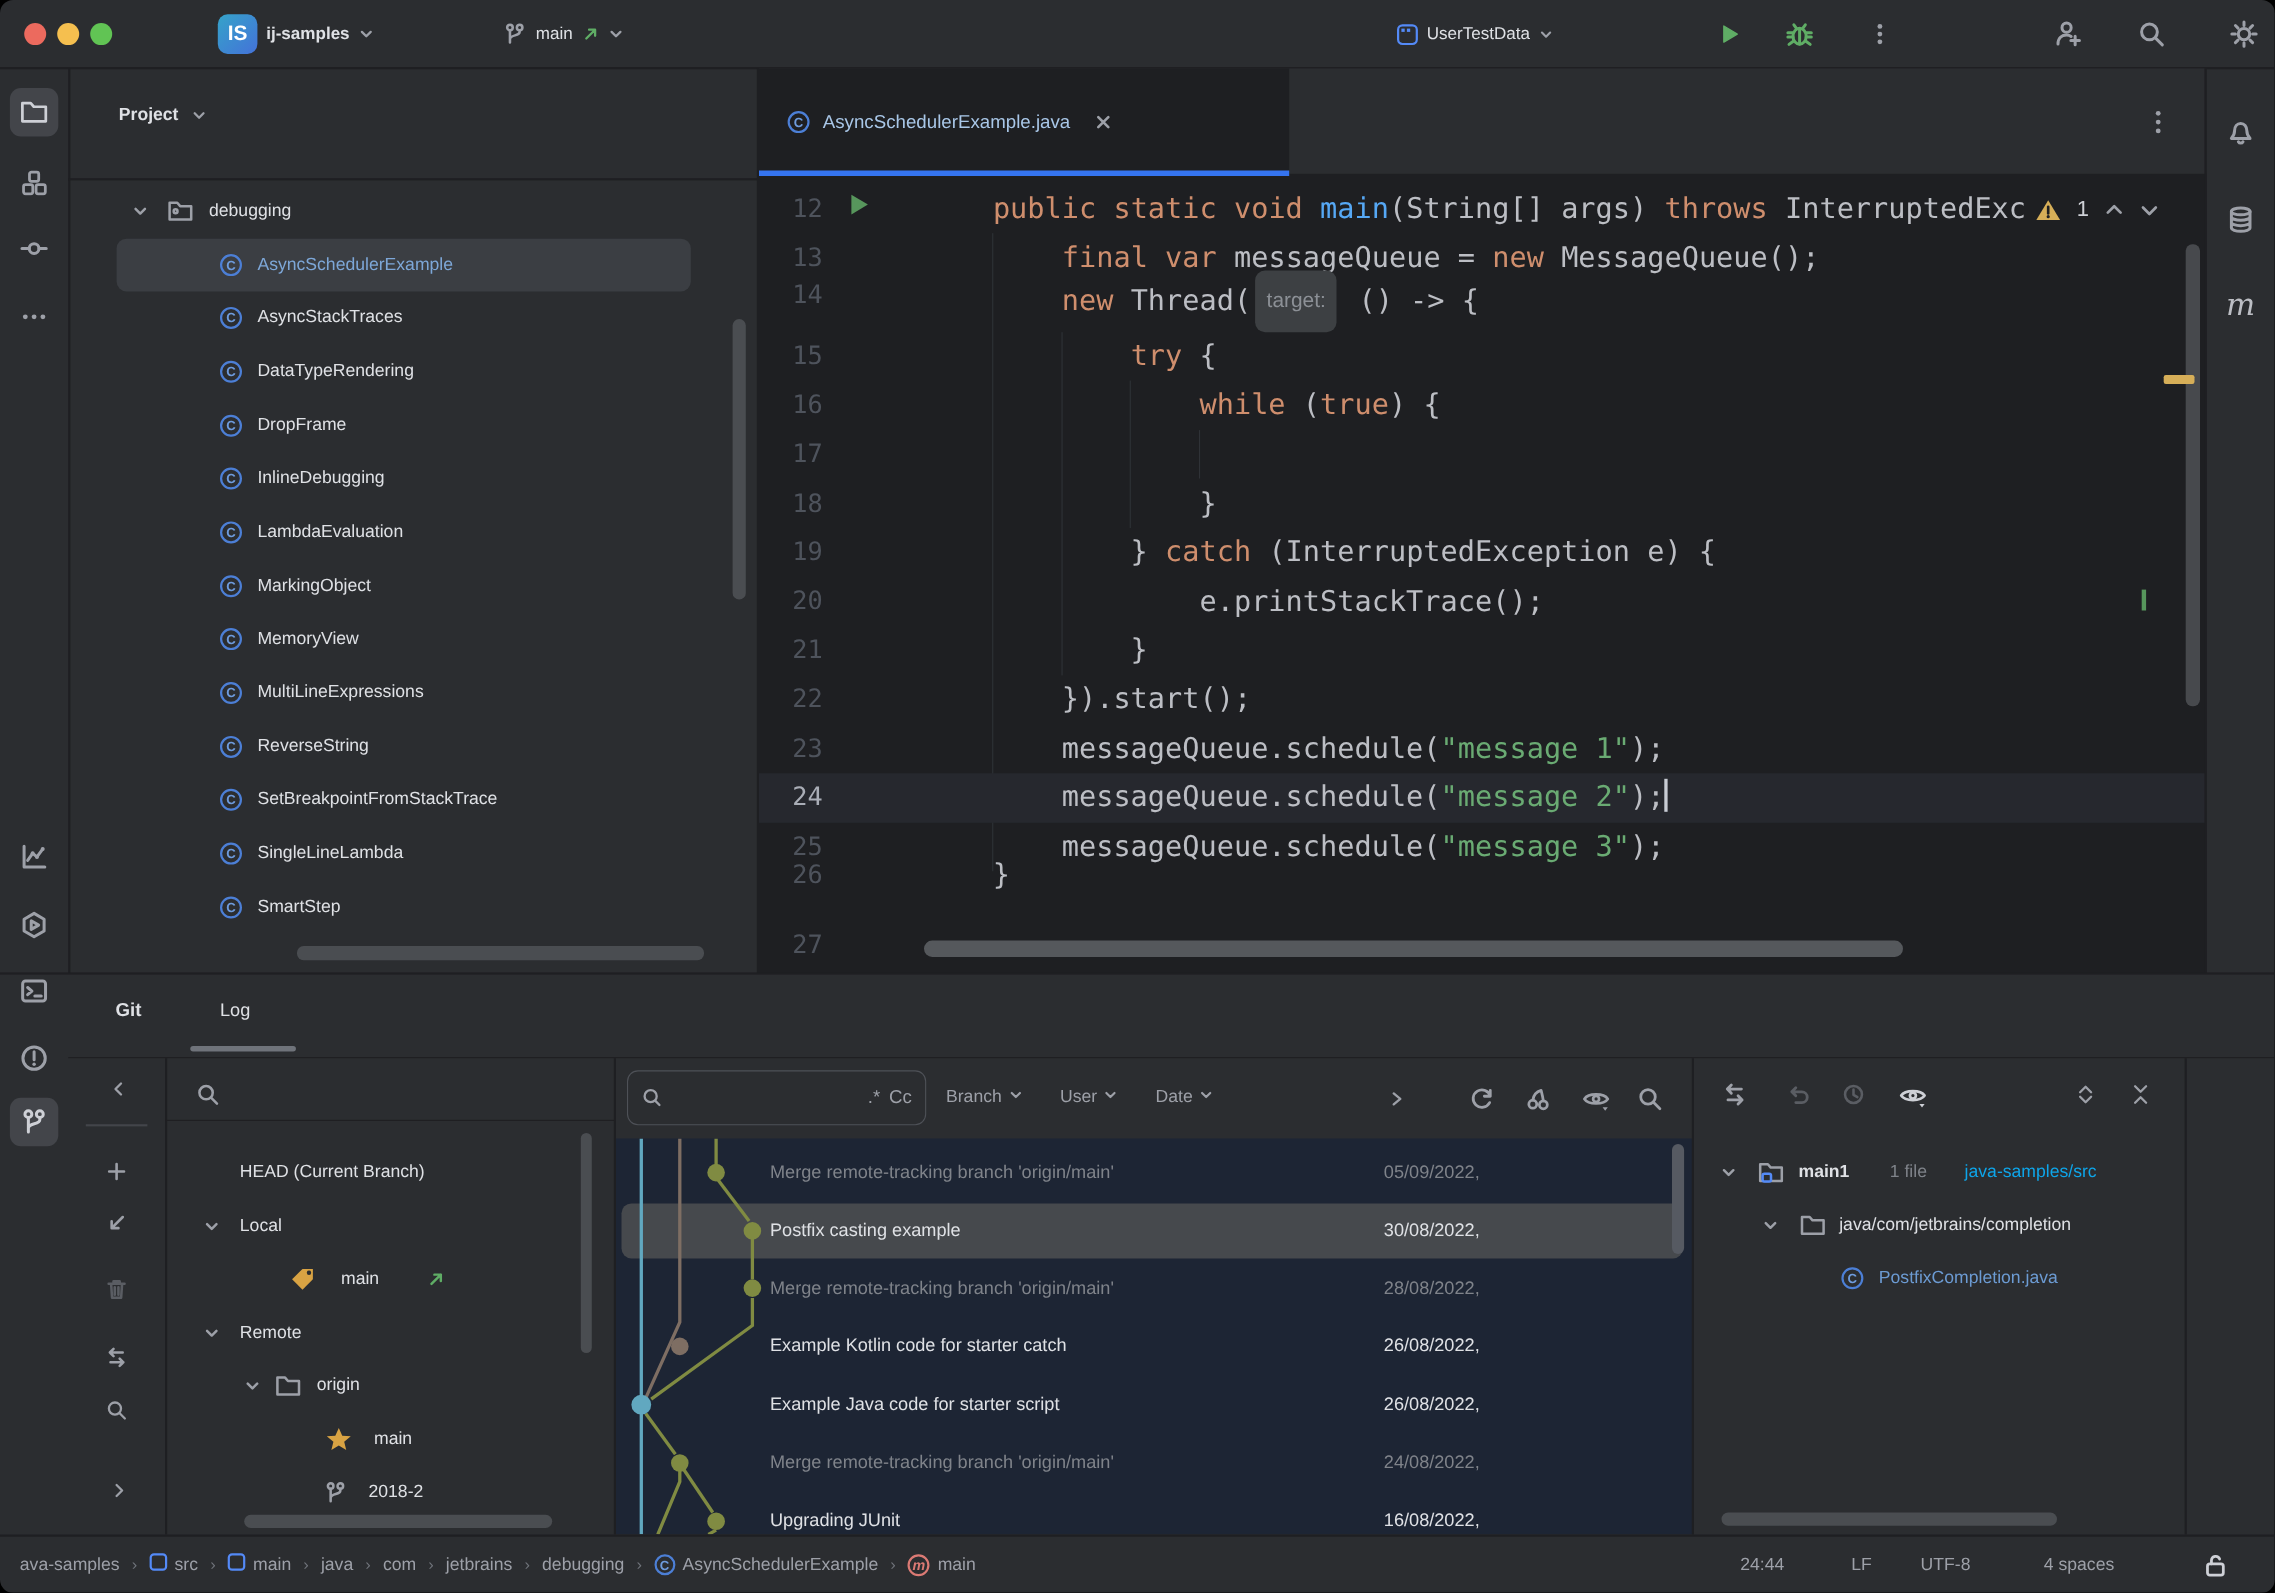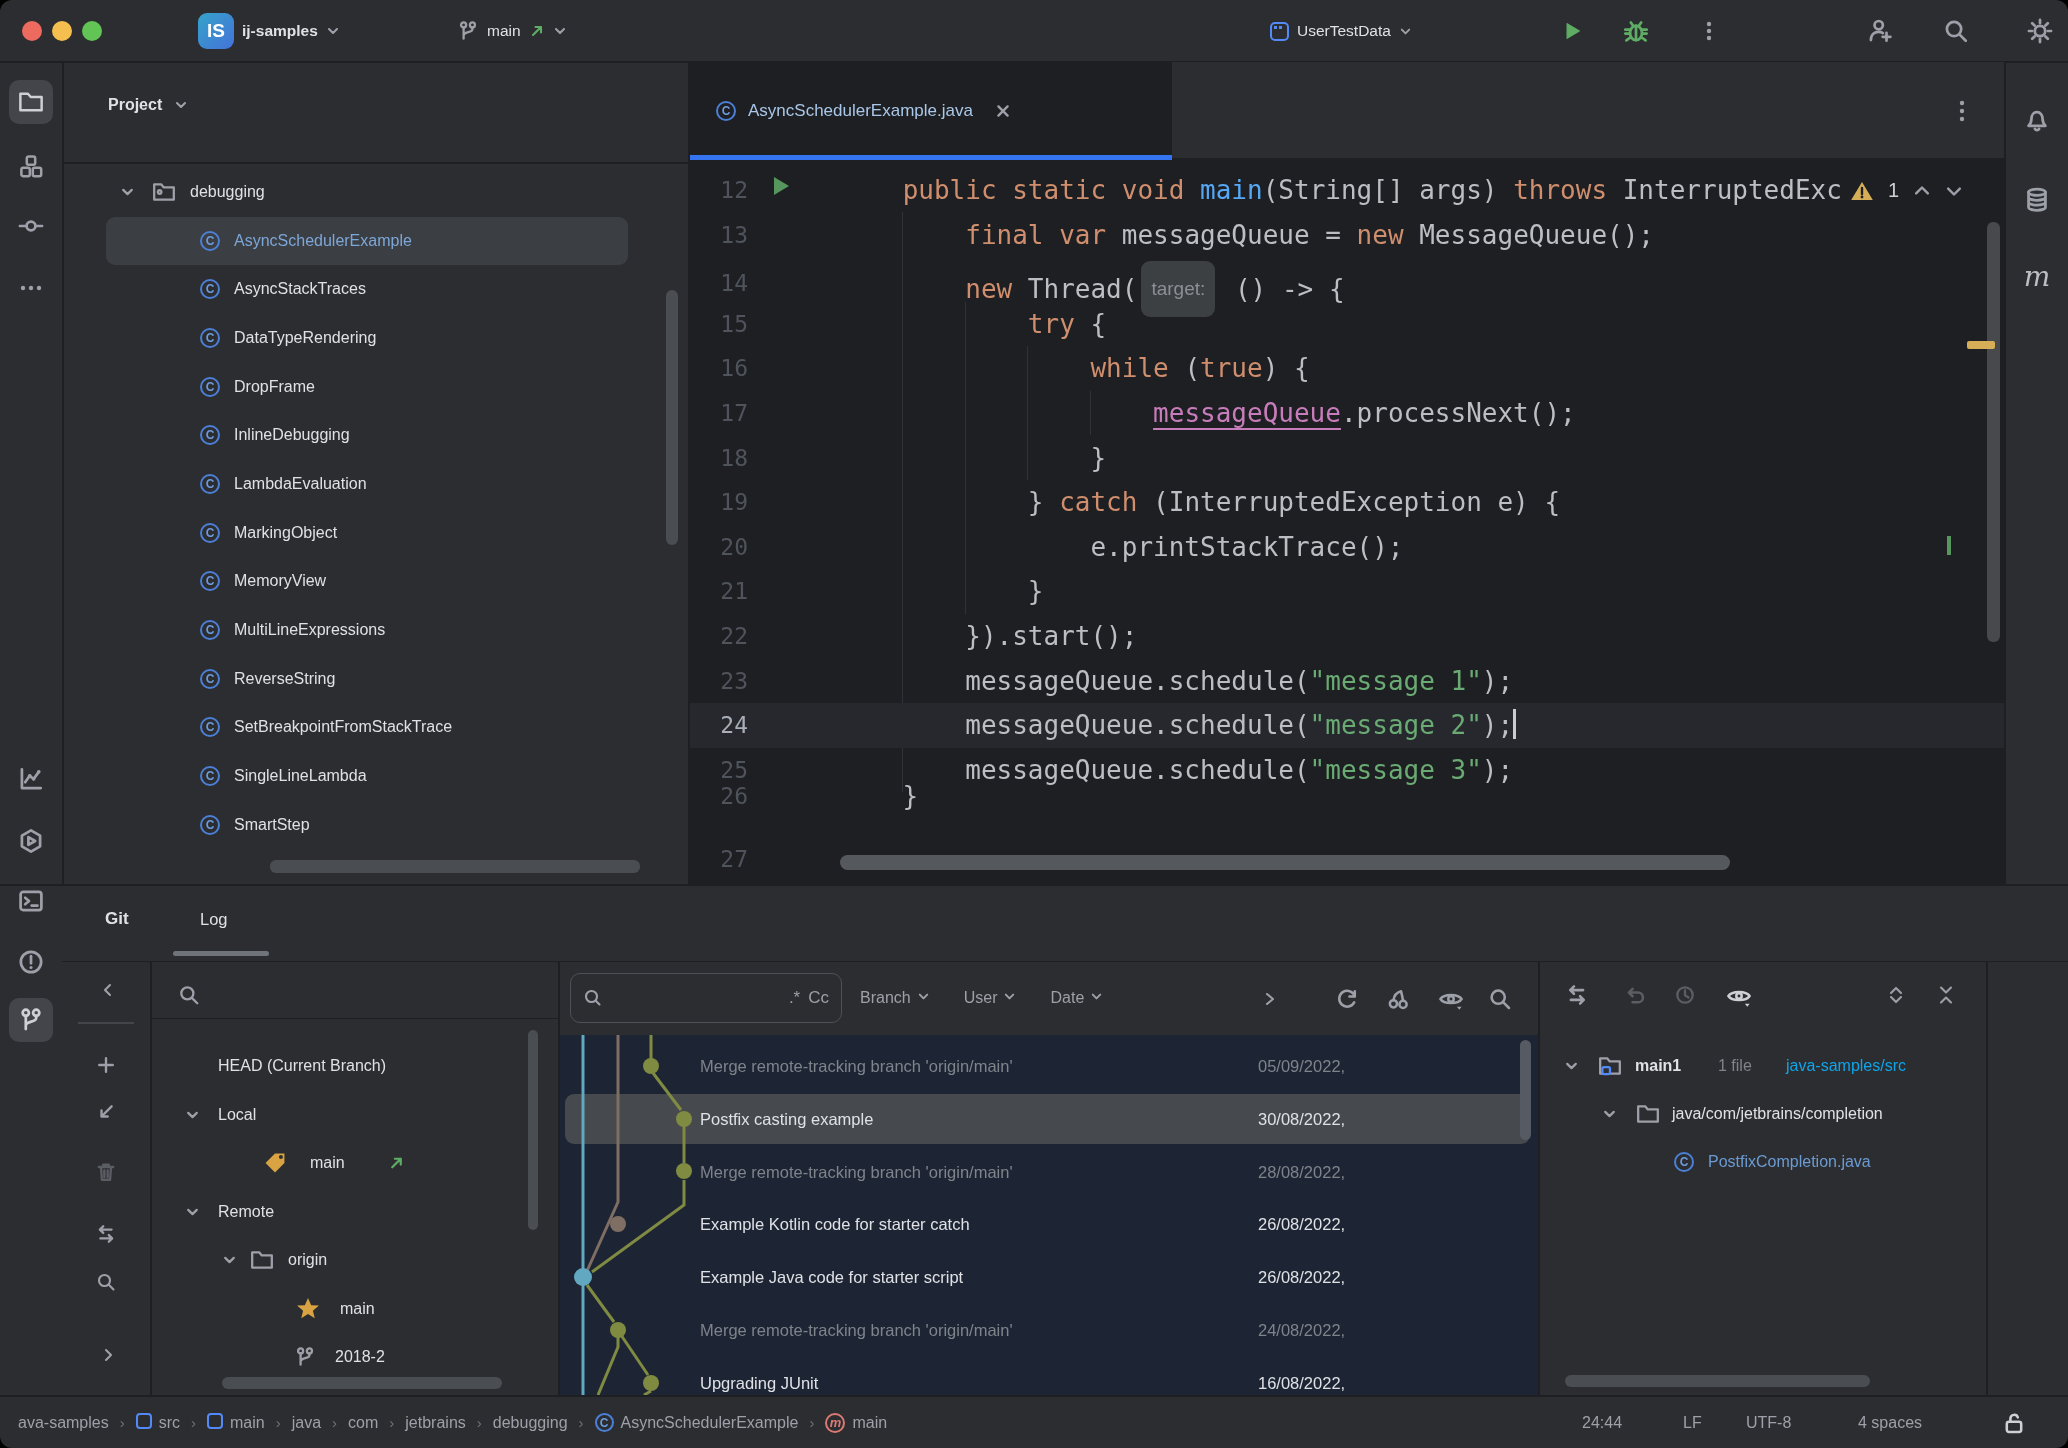--- a/index.html
+++ b/index.html
@@ -358,24 +358,24 @@
     </div>
 
     <div class="iguide" style="left:212px;top:150px;height:580px;"></div>
     <div class="iguide" style="left:275px;top:240px;height:312px;"></div>
     <div class="iguide" style="left:337px;top:284px;height:134px;"></div>
     <div class="iguide" style="left:400px;top:329px;height:44px;"></div>
 
     <div id="code-lines" class="codefont">
         <div class="code-line" style="top: 106px;"><span class="ln">12</span><span class="lc"><span class="tok-pl">    </span><span class="tok-kw">public</span><span class="tok-pl"> </span><span class="tok-kw">static</span><span class="tok-pl"> </span><span class="tok-kw">void</span><span class="tok-pl"> </span><span class="tok-md">main</span><span class="tok-pl">(String[] args) </span><span class="tok-kw">throws</span><span class="tok-pl"> InterruptedExc</span></span></div>
         <div class="code-line" style="top: 150.6px;"><span class="ln">13</span><span class="lc"><span class="tok-pl">        </span><span class="tok-kw">final</span><span class="tok-pl"> </span><span class="tok-kw">var</span><span class="tok-pl"> messageQueue = </span><span class="tok-kw">new</span><span class="tok-pl"> MessageQueue();</span></span></div>
-        <div class="code-line" style="top: 199px;"><span class="ln">14</span><span class="lc"><span class="tok-pl">        </span><span class="tok-kw">new</span><span class="tok-pl"> Thread(</span><span class="tok-hint">target:</span><span class="tok-pl"> () -&gt; {</span></span></div>
+        <div class="code-line" style="top: 184px;"><span class="ln">14</span><span class="lc"><span class="tok-pl">        </span><span class="tok-kw">new</span><span class="tok-pl"> Thread(</span><span class="tok-hint">target:</span><span class="tok-pl"> () -&gt; {</span></span></div>
         <div class="code-line" style="top: 239.8px;"><span class="ln">15</span><span class="lc"><span class="tok-pl">            </span><span class="tok-kw">try</span><span class="tok-pl"> {</span></span></div>
         <div class="code-line" style="top: 284.4px;"><span class="ln">16</span><span class="lc"><span class="tok-pl">                </span><span class="tok-kw">while</span><span class="tok-pl"> (</span><span class="tok-kw">true</span><span class="tok-pl">) {</span></span></div>
-        <div class="code-line" style="top: 329px;"><span class="ln">17</span><span class="lc"><span class="tok-pl">                    </span><span class="tok-fd">messageQueue</span><span class="tok-pl">.processNext();</span></span></div>
+        <div class="code-line" style="top: 329px;"><span class="ln">17</span></div>
         <div class="code-line" style="top: 373.6px;"><span class="ln">18</span><span class="lc"><span class="tok-pl">                }</span></span></div>
         <div class="code-line" style="top: 418.2px;"><span class="ln">19</span><span class="lc"><span class="tok-pl">            } </span><span class="tok-kw">catch</span><span class="tok-pl"> (InterruptedException e) {</span></span></div>
         <div class="code-line" style="top: 462.8px;"><span class="ln">20</span><span class="lc"><span class="tok-pl">                e.printStackTrace();</span></span></div>
         <div class="code-line" style="top: 507.4px;"><span class="ln">21</span><span class="lc"><span class="tok-pl">            }</span></span></div>
         <div class="code-line" style="top: 552px;"><span class="ln">22</span><span class="lc"><span class="tok-pl">        }).start();</span></span></div>
         <div class="code-line" style="top: 596.6px;"><span class="ln">23</span><span class="lc"><span class="tok-pl">        messageQueue.schedule(</span><span class="tok-st">"message 1"</span><span class="tok-pl">);</span></span></div>
         <div class="cur-bg" style="top: 641.2px;"></div>
         <div class="code-line cur" style="top: 641.2px;"><span class="ln">24</span><span class="lc"><span class="tok-pl">        messageQueue.schedule(</span><span class="tok-st">"message 2"</span><span class="tok-pl">);</span><span class="caret-bar"></span></span></div>
         <div class="code-line" style="top: 685.8px;"><span class="ln">25</span><span class="lc"><span class="tok-pl">        messageQueue.schedule(</span><span class="tok-st">"message 3"</span><span class="tok-pl">);</span></span></div>
         <div class="code-line" style="top: 712px;"><span class="ln">26</span><span class="lc"><span class="tok-pl">    }</span></span></div>

